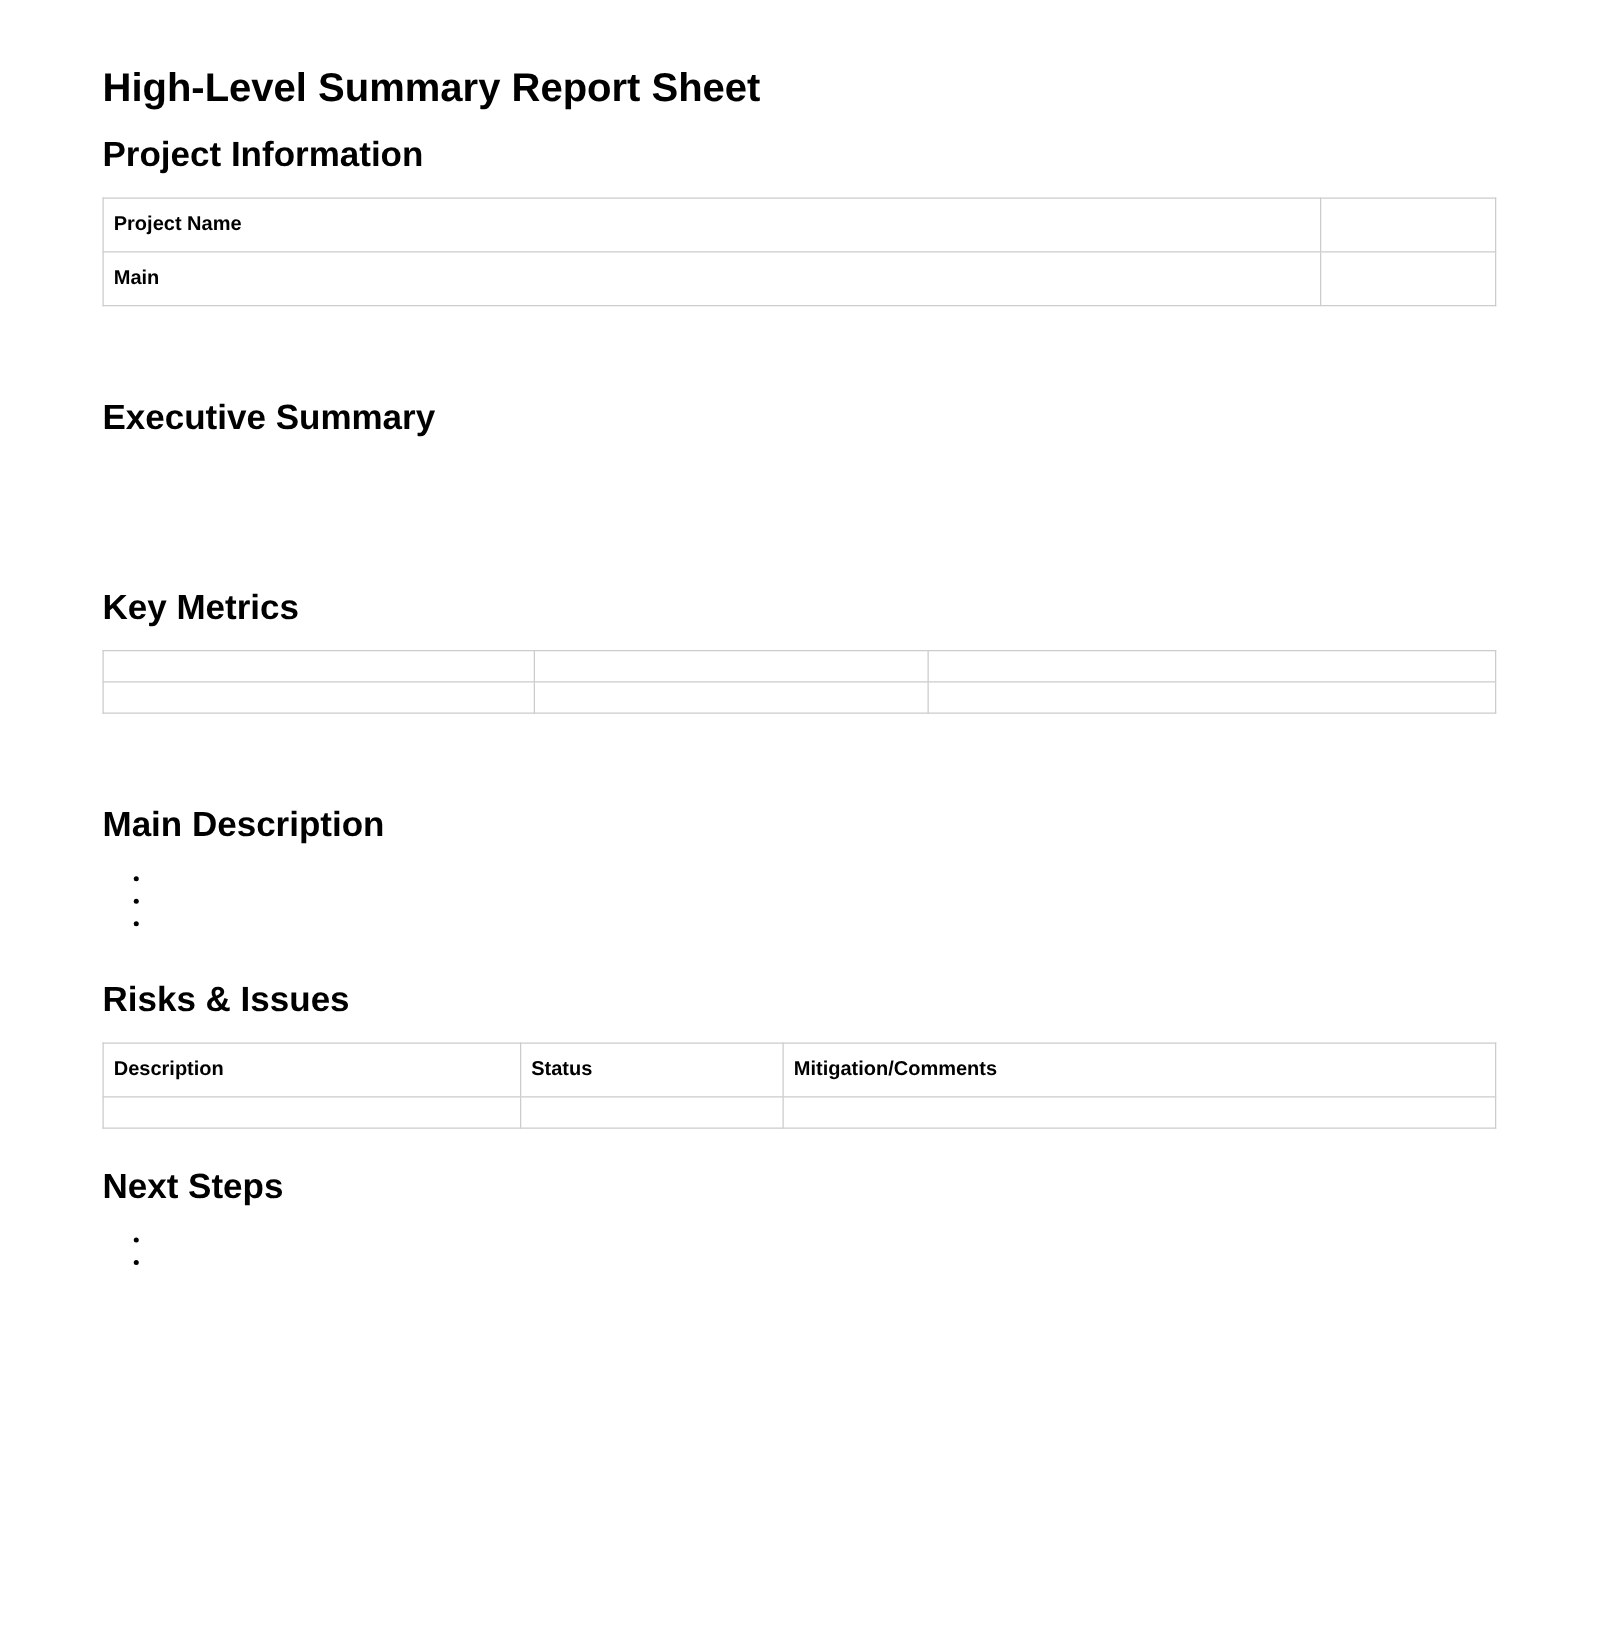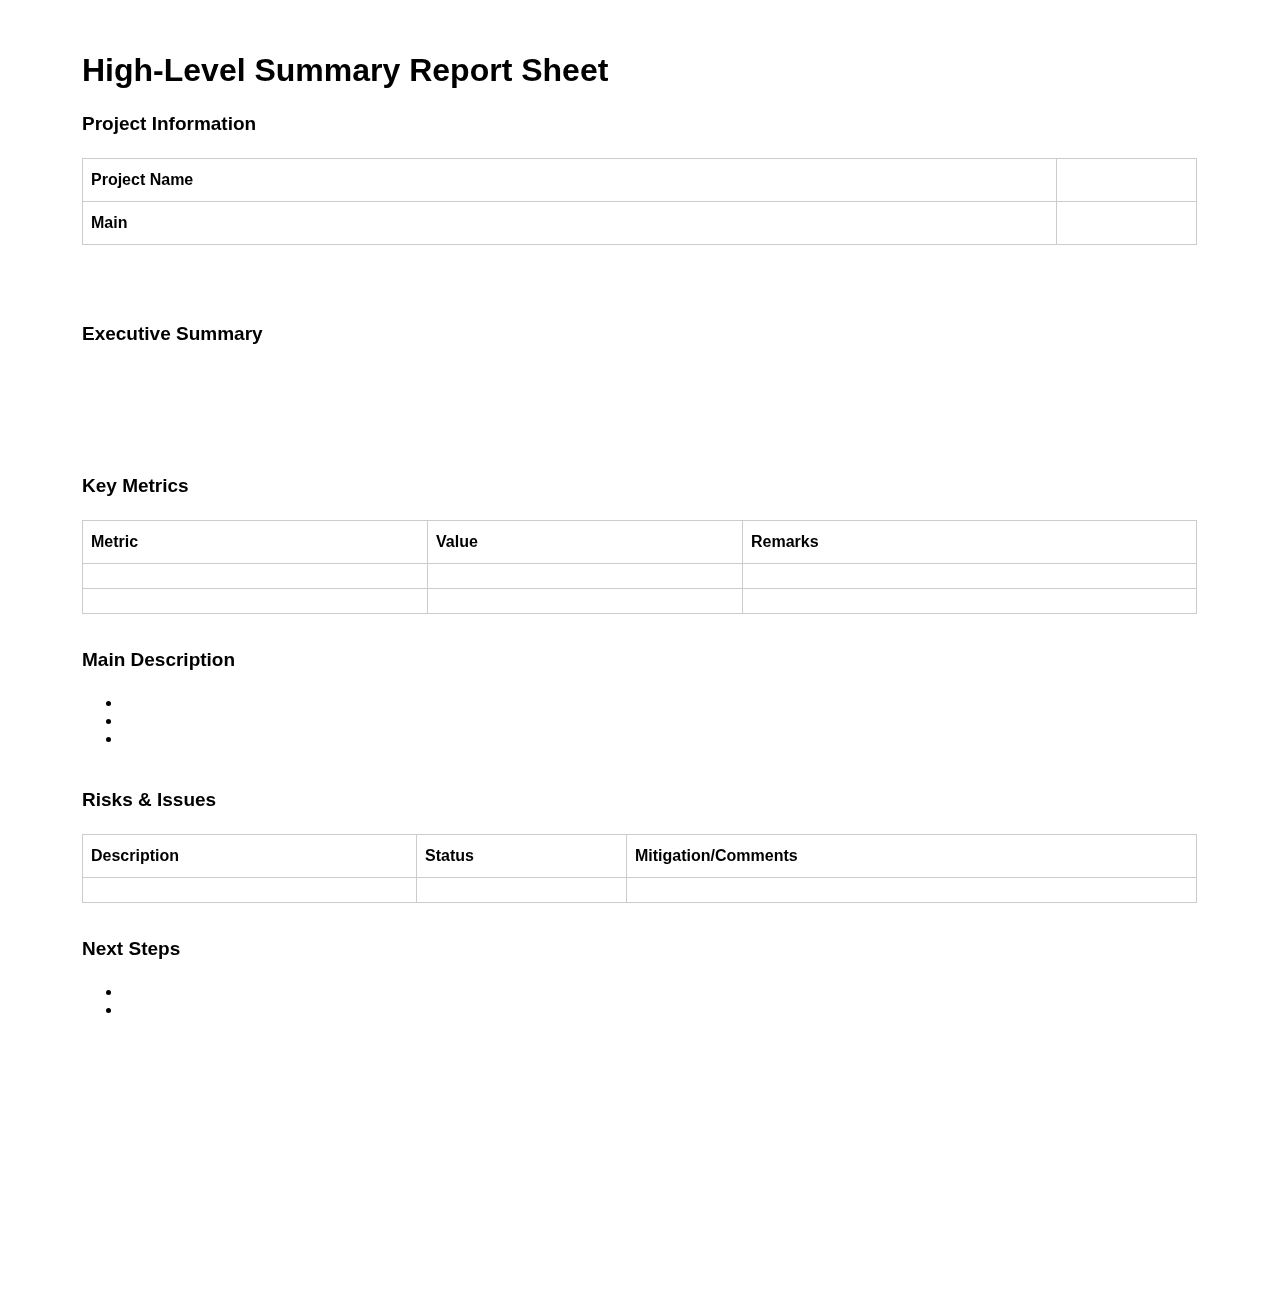--- a/index.html
+++ b/index.html
@@ -20,21 +20,21 @@
       font-size: 32px;
       font-weight: bold;
       margin: 0;
       position: absolute;
       top: 50px;
       left: 0;
       line-height: 40px;
       white-space: nowrap;
     }
     h2 {
-      font-size: 19px;
+      font-size: 28px;
       font-weight: bold;
       margin: 0;
       position: absolute;
       left: 0;
       line-height: 28px;
       white-space: nowrap;
     }
     table {
       position: absolute;
       left: 0;
@@ -92,25 +92,20 @@
   <div style="position:absolute; top:360px; left:0; width:1114px; height:100px; font-size:16px;"></div>
 
   <h2 style="top:472px;text-align:center;">Key Metrics</h2>
   <table style="top:520px;">
     <colgroup>
         <col style="width:345px">
         <col style="width:315px">
         <col style="width:454px">
       </colgroup>
     <tbody>
-        <tr class="tall">
-      <th>Metric</th>
-      <th>Value</th>
-      <th>Remarks</th>
-    </tr>
     <tr class="short">
       <td></td>
       <td></td>
       <td></td>
     </tr>
     <tr class="short">
       <td></td>
       <td></td>
       <td></td>
     </tr>

